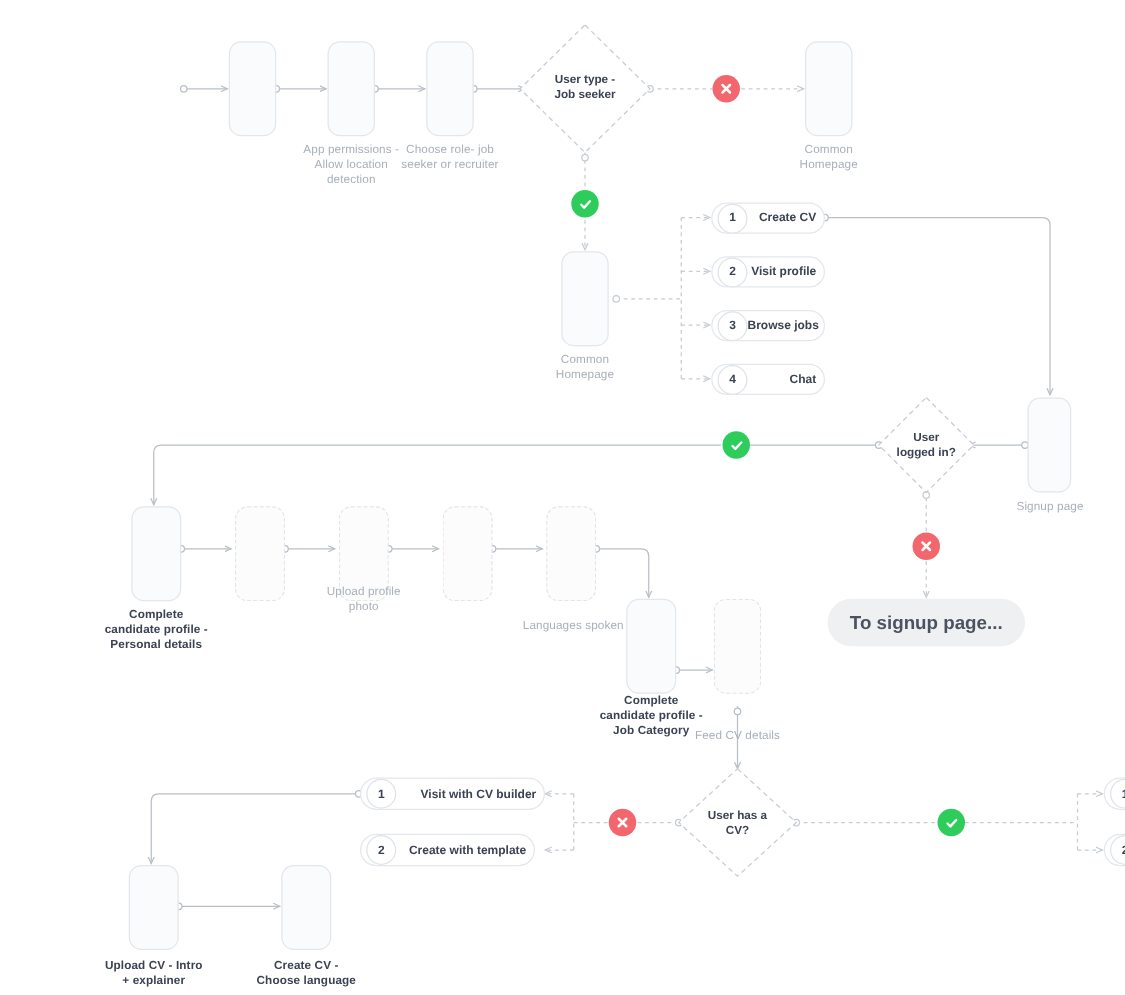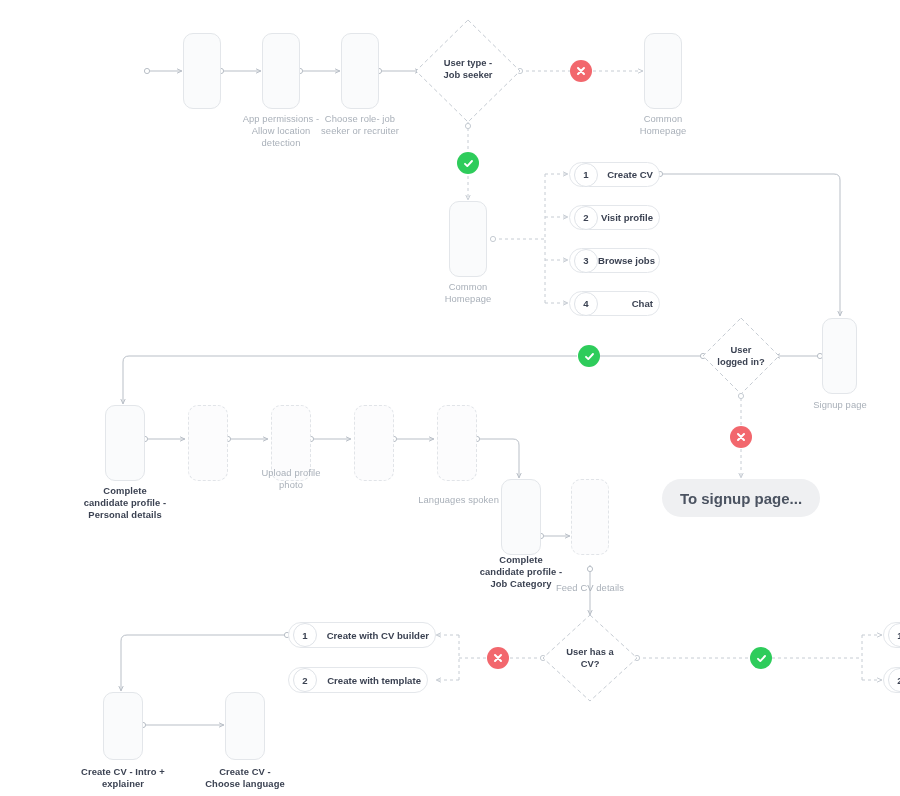--- a/index.html
+++ b/index.html
@@ -350,36 +350,36 @@
 
   <div class="diamond-wrap" style="left:543px;top:615px;width:94px;height:86px;">
     <div class="diamond-text" style="top:31px;">
       <span>User has a</span><br>
       <span>CV?</span>
     </div>
   </div>
 
   <div class="opt-pill" style="left:288px;top:622px;width:148px;height:26px;">
     <span class="opt-num">1</span>
-    <span class="opt-label">Create with CV builder</span>
+    <span class="opt-label">Visit with CV builder</span>
   </div>
   <div class="opt-pill" style="left:288px;top:667px;width:140px;height:26px;">
     <span class="opt-num">2</span>
     <span class="opt-label">Create with template</span>
   </div>
 
   <div class="opt-pill" style="left:883px;top:622px;width:70px;height:26px;overflow:hidden;">
     <span class="opt-num">1</span>
   </div>
   <div class="opt-pill" style="left:883px;top:667px;width:70px;height:26px;overflow:hidden;">
     <span class="opt-num">2</span>
   </div>
 
   <div class="node solid" style="left:103px;top:692px;width:40px;height:68px;"></div>
-  <div class="caption strong" style="left:81px;top:766px;width:84px;">Create CV - Intro + explainer</div>
+  <div class="caption strong" style="left:81px;top:766px;width:84px;">Upload CV - Intro + explainer</div>
 
   <div class="node solid" style="left:225px;top:692px;width:40px;height:68px;"></div>
   <div class="caption strong" style="left:203px;top:766px;width:84px;text-align:center;">Create CV - Choose language</div>
 
   <div class="badge no" style="left:570px;top:60px;">
     <svg width="12" height="12" viewBox="0 0 12 12">
       <path d="M3,3 L9,9 M9,3 L3,9" stroke="#ffffff" stroke-width="2" stroke-linecap="round"></path>
     </svg>
   </div>
 

